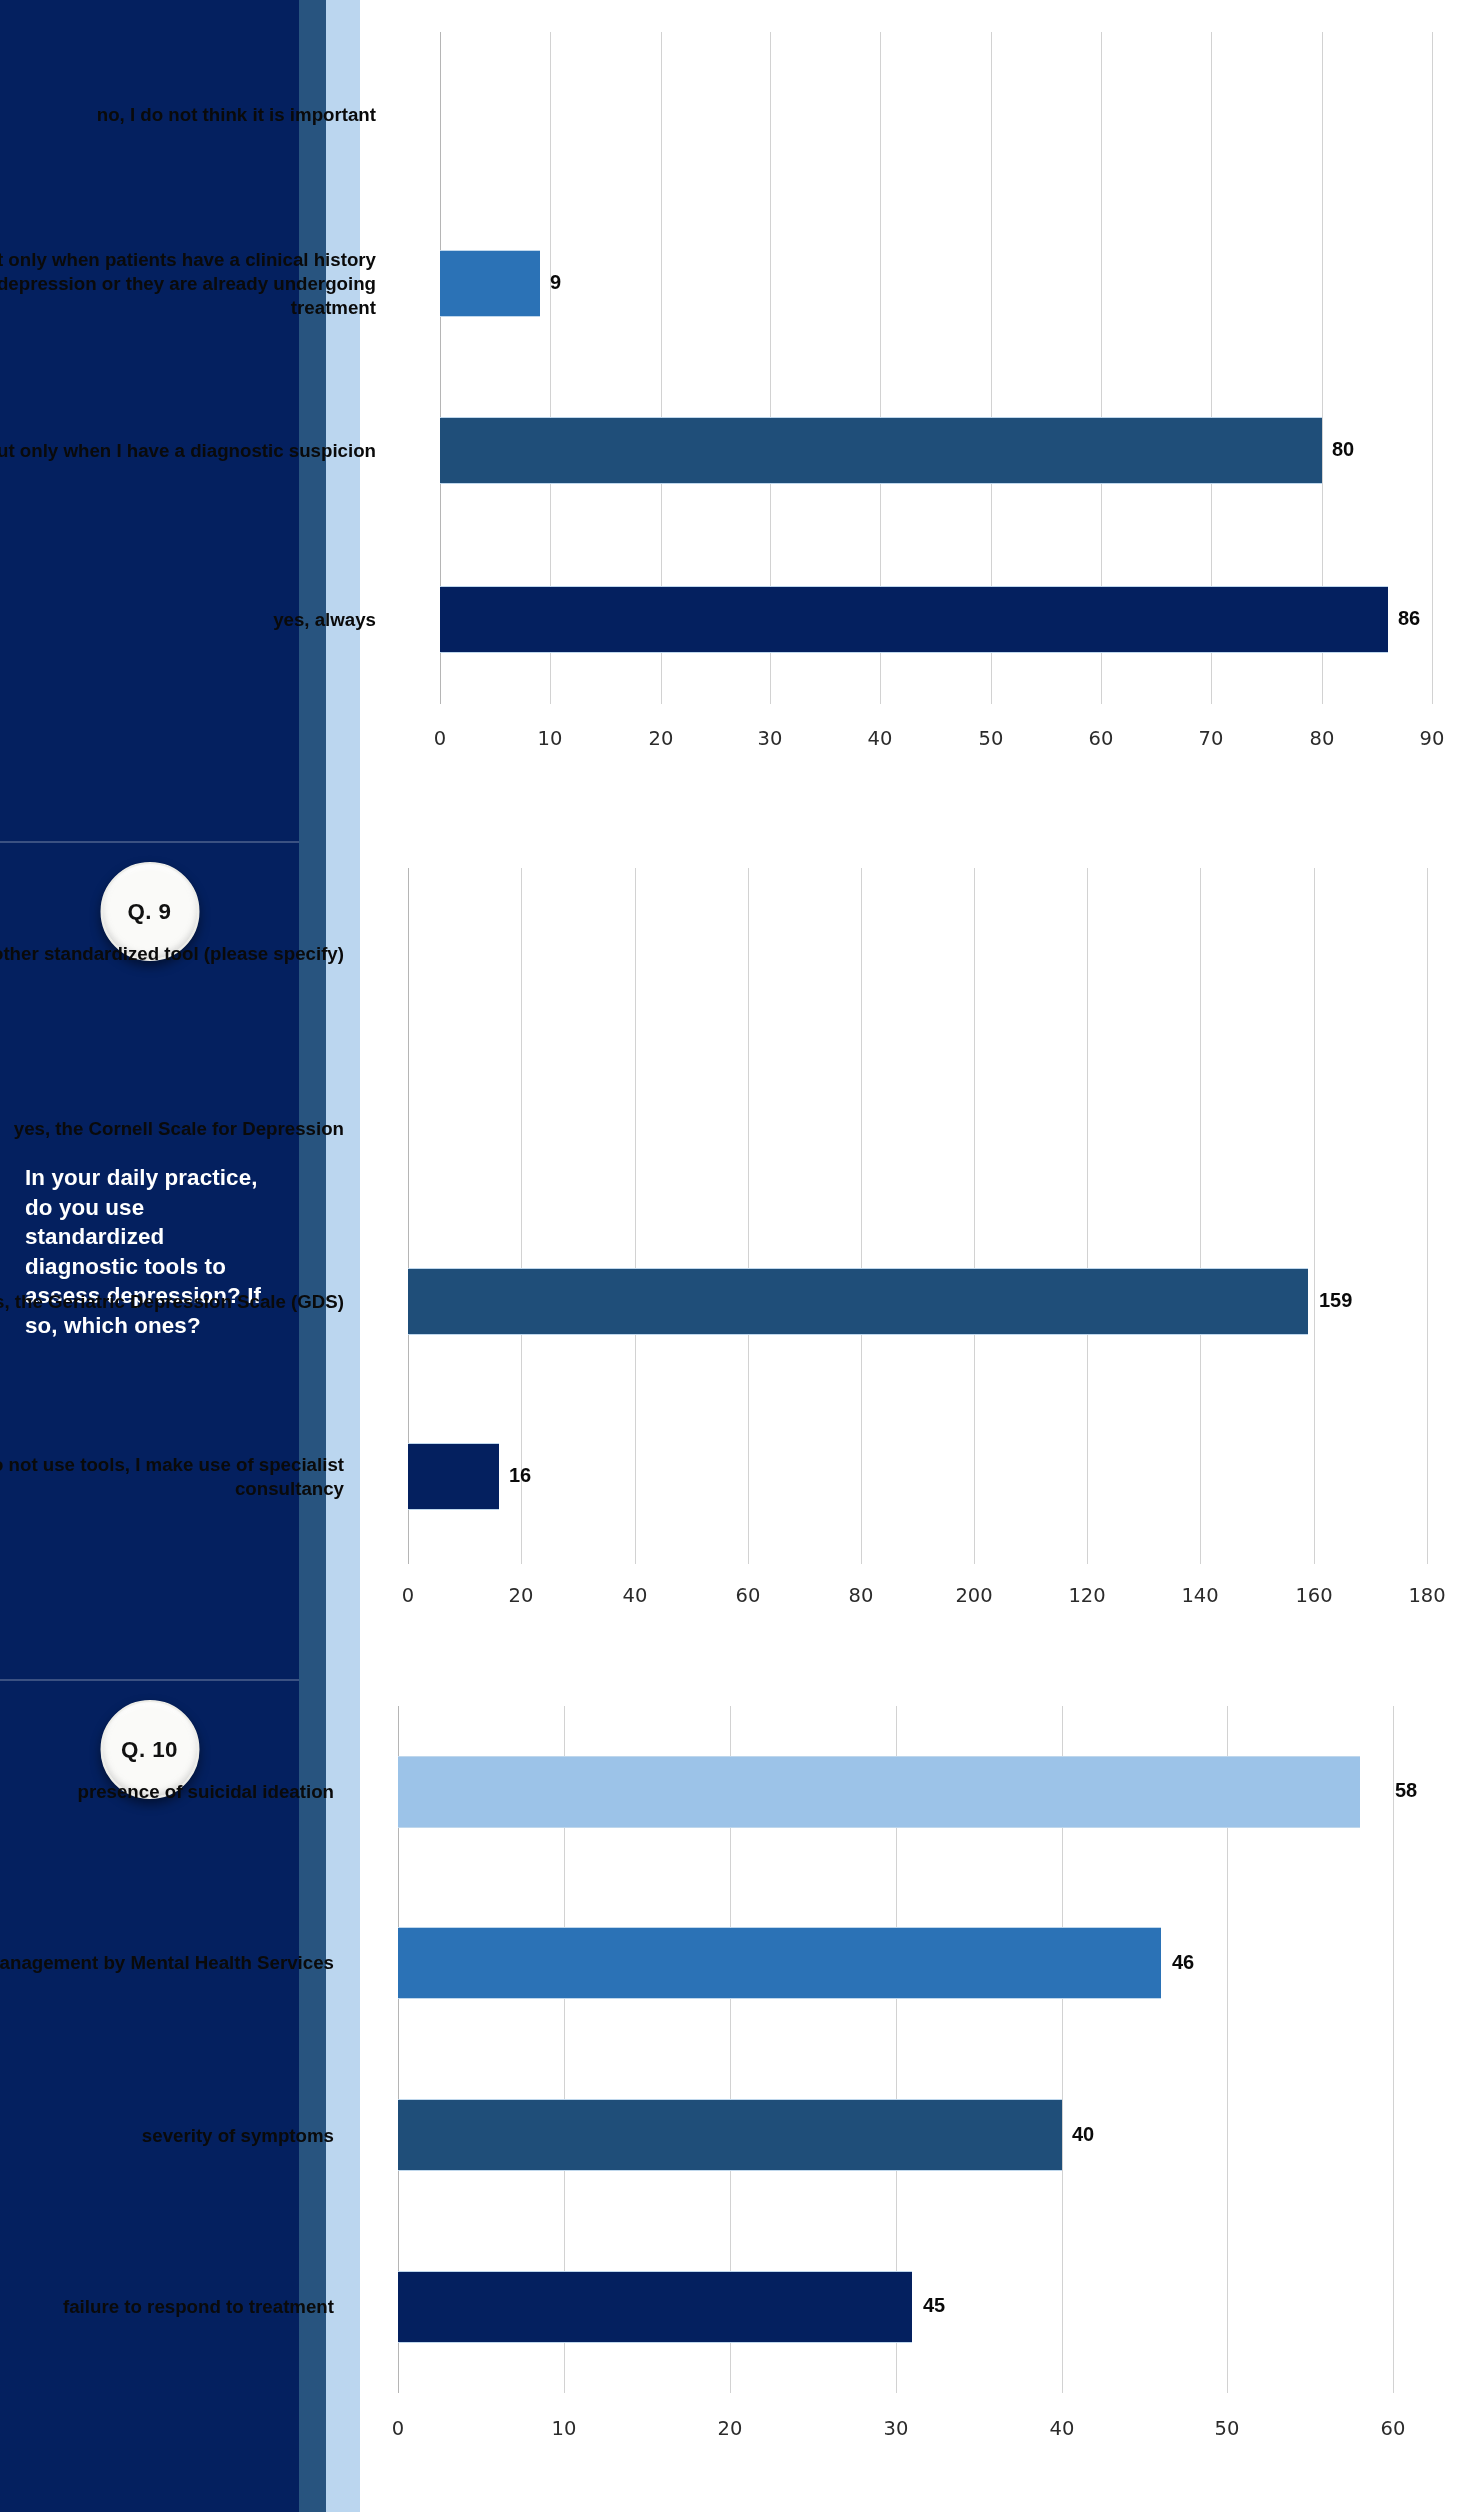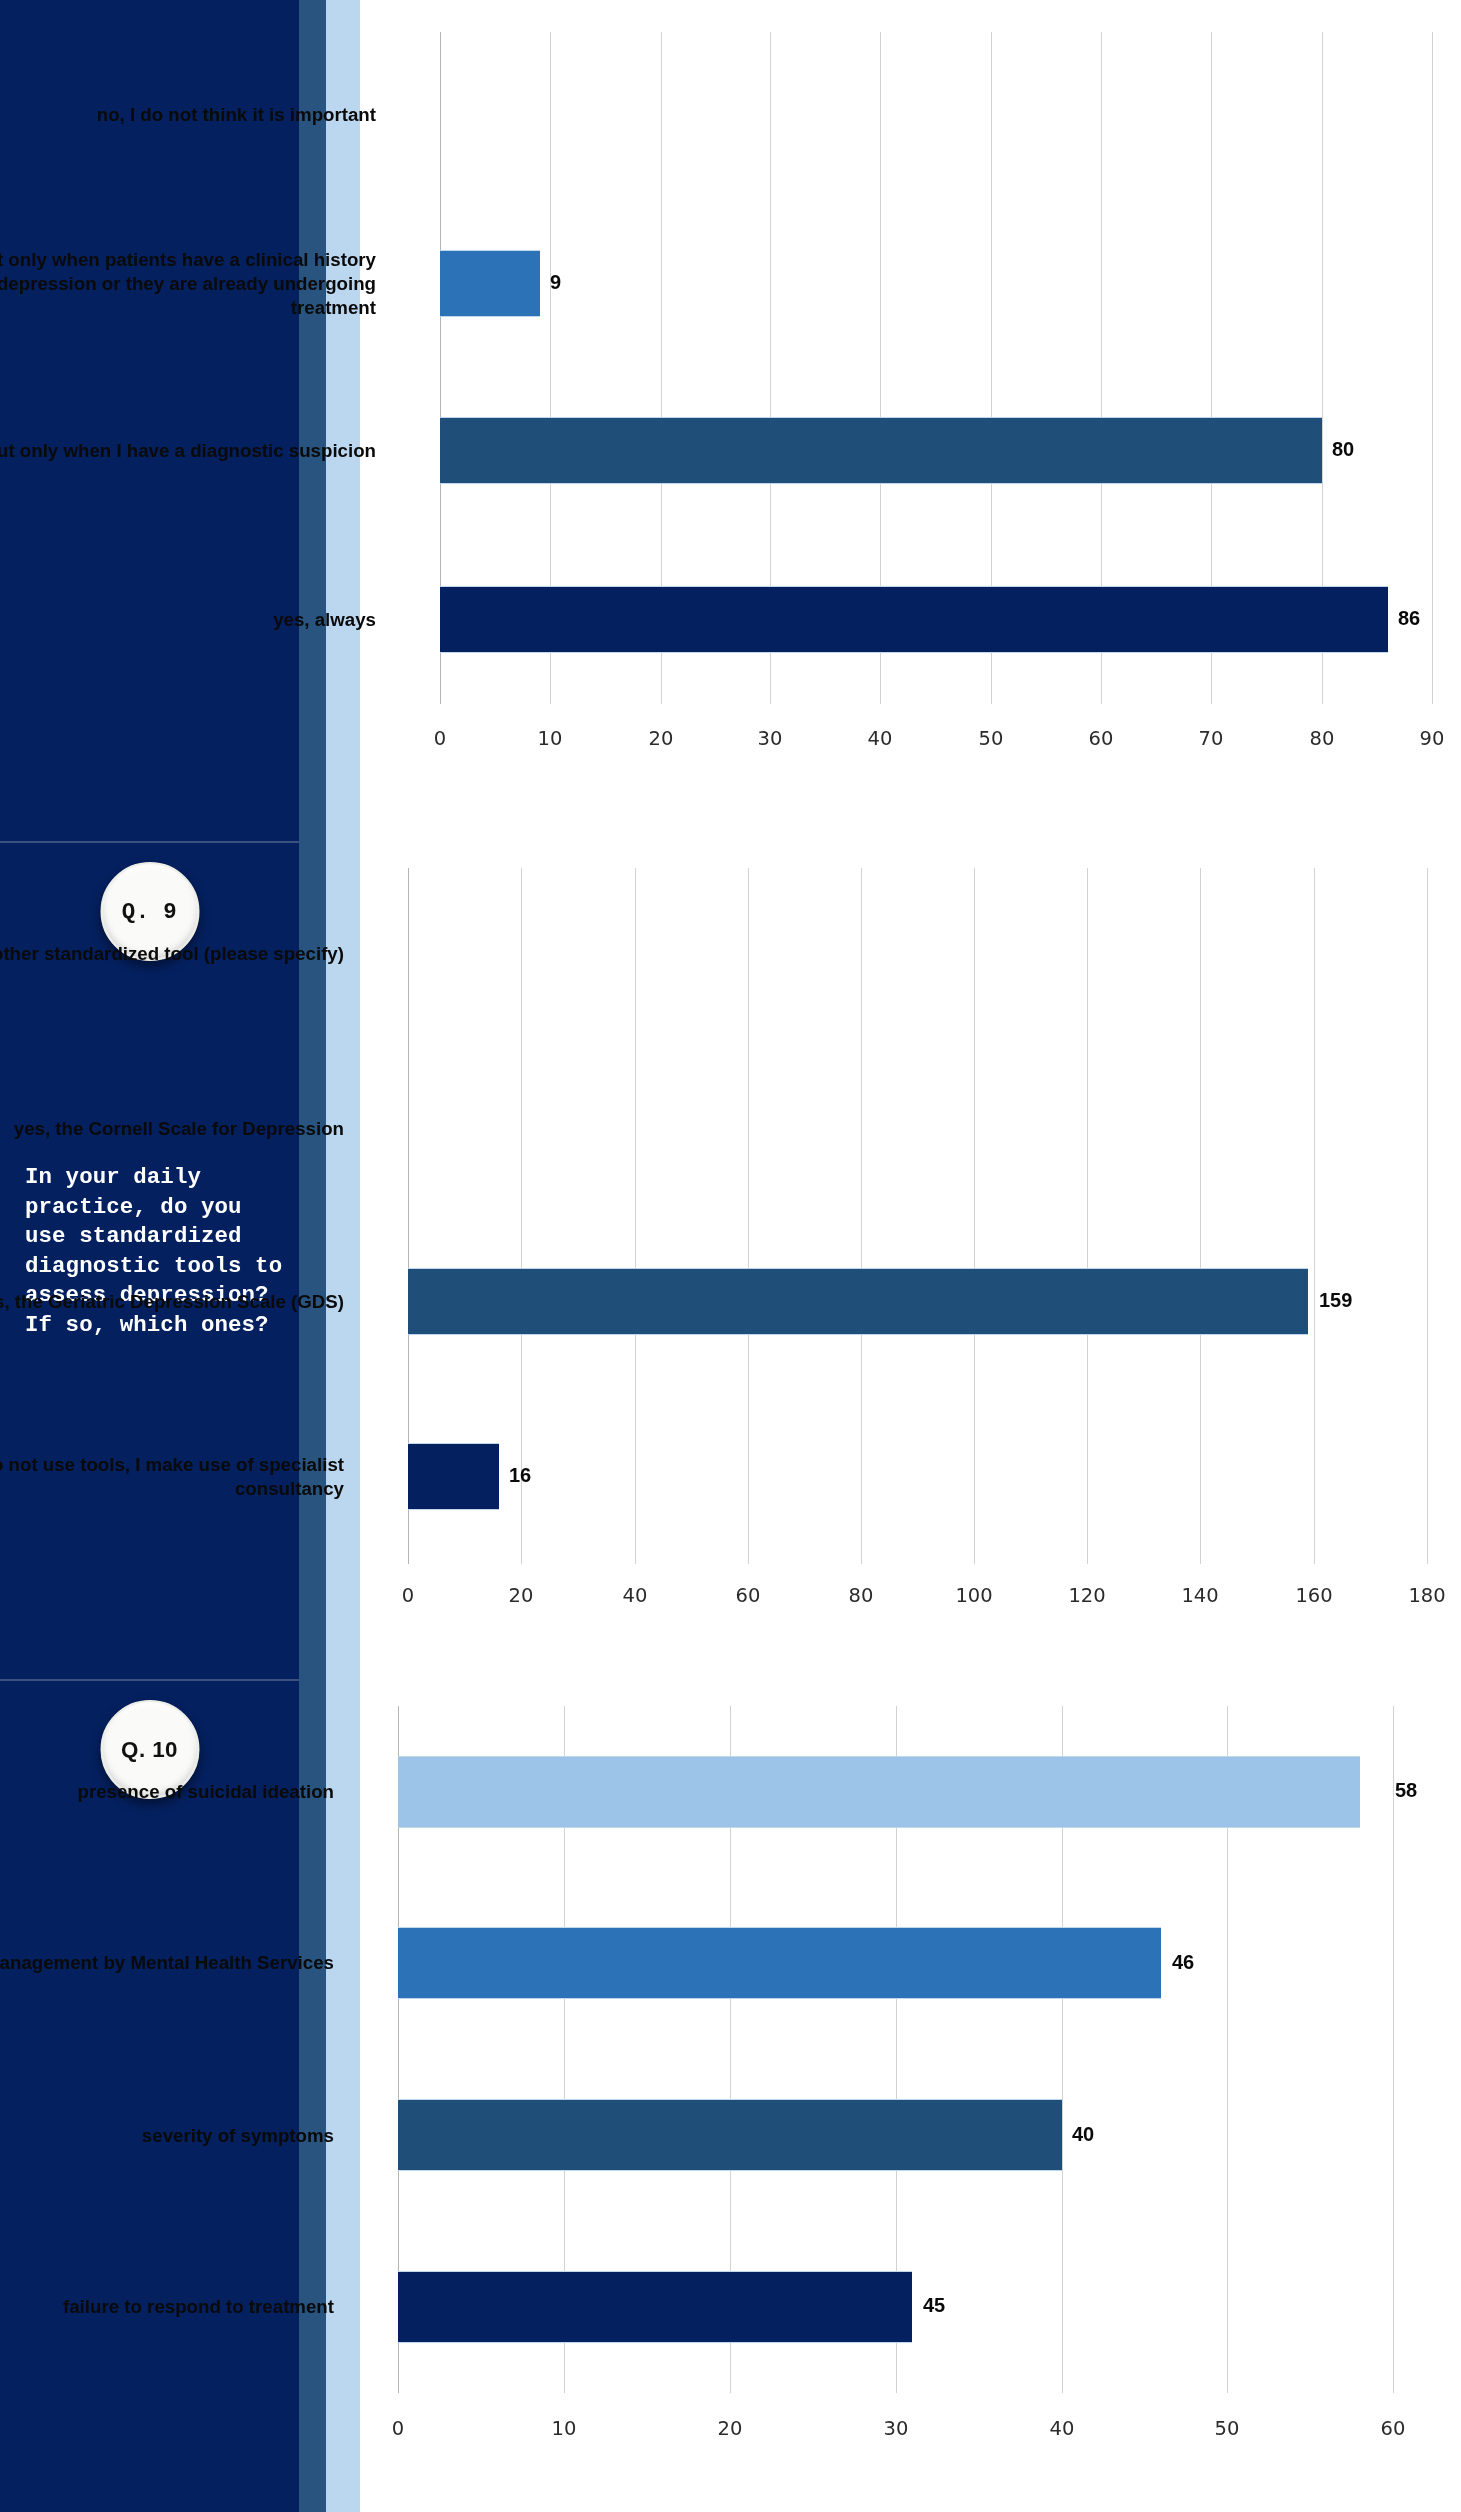--- a/index.html
+++ b/index.html
@@ -28,21 +28,21 @@
   .side-steel  { position:absolute; left:299px; top:0; width:28px;  height:2512px; background:#28547F; }
   .side-lightb { position:absolute; left:326px; top:0; width:34px;  height:2512px; background:#BBD6EF; }
 
   .qblock {
     position: absolute;
     left: 0;
     width: 299px;
     color: #ffffff;
   }
   .qblock.b1 { top: 0;    height: 841px; }
-  .qblock.b2 { top: 841px; height: 838px; font-family: Liberation Mono, monospace; }
+  .qblock.b2 { top: 841px; height: 838px; }
   .qblock.b3 { top: 1679px; height: 833px; }
   .qblock-sep {
     position: absolute; left: 0; width: 299px; height: 1.5px;
     background: rgba(255,255,255,0.22);
   }
 
   .qbadge {
     position: absolute;
     left: 50%;
     transform: translateX(-50%);
@@ -196,21 +196,21 @@
         <div class="bar-value" style="left: 958px; top: 429px;">159</div>
         <div class="cat-label" style="width: 516px; left: -533px; top: 397px; height: 90px; display: flex; align-items: center; justify-content: flex-end;">yes, the Geriatric Depression Scale (GDS)</div>
         <div class="bar" style="left: 47px; width: 91px; top: 583px; height: 67px; background: rgb(4, 32, 95);"></div>
         <div class="bar-value" style="left: 148px; top: 604px;">16</div>
         <div class="cat-label" style="width: 516px; left: -533px; top: 572px; height: 90px; display: flex; align-items: center; justify-content: flex-end;">no, I do not use tools, I make use of specialist consultancy</div>
         <div class="tick-label" style="left: 47px; top: 724px;">0</div>
         <div class="tick-label" style="left: 160px; top: 724px;">20</div>
         <div class="tick-label" style="left: 274px; top: 724px;">40</div>
         <div class="tick-label" style="left: 387px; top: 724px;">60</div>
         <div class="tick-label" style="left: 500px; top: 724px;">80</div>
-        <div class="tick-label" style="left: 613px; top: 724px;">100</div>
+        <div class="tick-label" style="left: 613px; top: 724px;">200</div>
         <div class="tick-label" style="left: 726px; top: 724px;">120</div>
         <div class="tick-label" style="left: 839px; top: 724px;">140</div>
         <div class="tick-label" style="left: 953px; top: 724px;">160</div>
         <div class="tick-label" style="left: 1066px; top: 724px;">180</div>
       </div>
     </div>
 
   <div class="chart-panel" id="chart-2" style="left:361px; top:1697px; width:1101px; height:808px;">
       <div class="plot">
         <div class="gridline" style="left: 37px; top: 9px; height: 687px; background: rgb(181, 181, 181);"></div>

